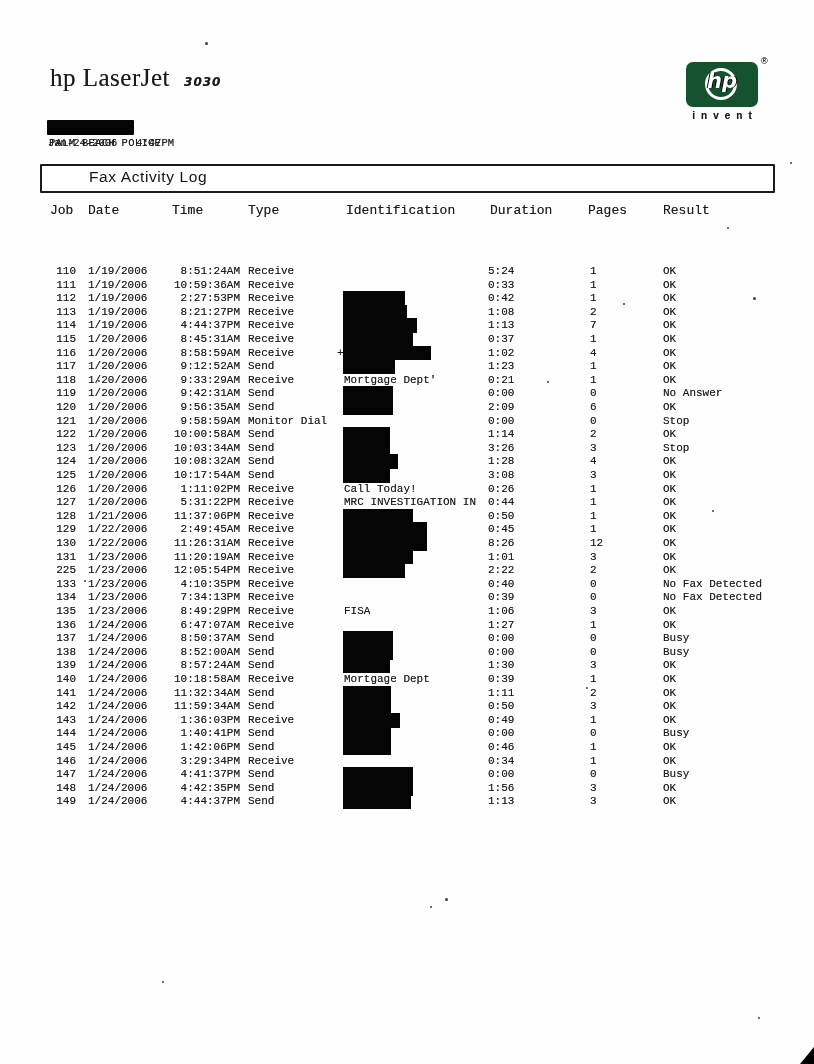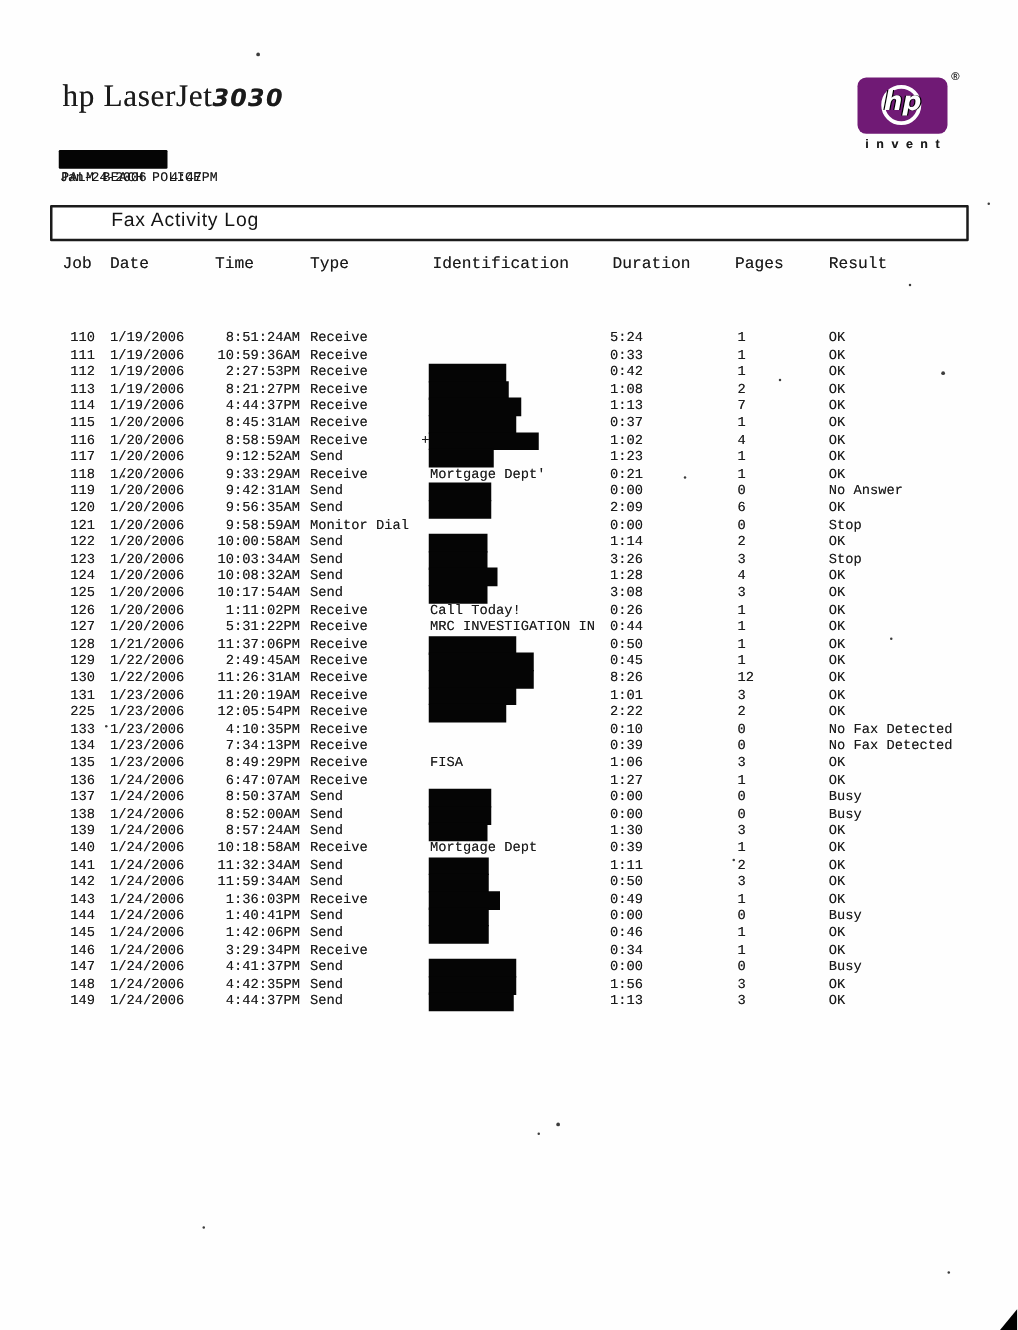--- a/index.html
+++ b/index.html
@@ -4,28 +4,28 @@
 <style>
   html,body { margin:0; padding:0; background:#ffffff; }
   .page {
     position:relative; width:814px; height:1064px; background:#fefefe;
     font-family:"Liberation Mono", monospace; color:#1a1a1a; overflow:hidden;
   }
   .ink { color:#1a1a1a; text-shadow:0 0 0.4px rgba(20,20,20,.55); }
 
   
   .brand { position:absolute; left:50px; top:64px; font-family:"Liberation Serif", serif; font-size:25px; letter-spacing:0.5px; }
-  .brand-model { font-family:"DejaVu Sans", sans-serif; font-style:italic; font-weight:bold; font-size:19px; letter-spacing:1px; margin-left:0; }
+  .brand-model { font-family:"DejaVu Sans", sans-serif; font-style:italic; font-weight:bold; font-size:12px; letter-spacing:1px; margin-left:14px; }
   .org-line { position:absolute; left:49px; top:105px; font-size:10.5px; letter-spacing:0.3px;margin-top:32px; }
   .hdr-redact { position:absolute; left:47px; top:120px; width:87px; height:15px; background:#050505; border-radius:1px; }
   .timestamp { position:absolute; left:48px; top:137px; font-size:10.5px; white-space:pre; }
 
   
   .logo { position:absolute; left:686px; top:60px; width:84px; height:62px; }
-  .logo-box { position:absolute; left:0; top:2px; width:72px; height:45px; background:#701a75; border-radius:7px; }
+  .logo-box { position:absolute; left:0; top:2px; width:72px; height:45px; background:#14532d; border-radius:7px; }
   .logo-ring { position:absolute; left:19px; top:6px; width:32px; height:32px; border:3px solid #fff; border-radius:50%; box-sizing:border-box; }
   .logo-hp { position:absolute; left:0; top:7px; width:72px; text-align:center; font-family:"DejaVu Sans", sans-serif;
              font-style:italic; font-weight:bold; font-size:21px; color:#fff; text-shadow:1px 0 0 #000, -1px 0 0 #000; }
   .logo-reg { position:absolute; left:75px; top:-4px; font-size:9px; font-family:"Liberation Sans", sans-serif; }
   .logo-tagline { position:absolute; left:0; top:50px; width:72px; text-align:center; font-family:"Liberation Sans", sans-serif;
                   font-weight:bold; font-size:10px; letter-spacing:6px; text-indent:6px; }
 
   
   .title-box { position:absolute; left:40px; top:164px; width:731px; height:25px; border:2px solid #1b1b1b; border-radius:1px; background:#fff; }
   .title-text { position:absolute; left:7px; top:2px; font-family:"Liberation Sans", sans-serif; font-size:15.5px; letter-spacing:0.6px; color:#141414;margin-left:40px; }
@@ -361,21 +361,21 @@
       <span class="c-result">OK</span>
     <div class="redact-block" style="left: 343px; width: 62px; background: rgb(5, 5, 5);"></div>
       </div>
       <div class="row ink" style="top: 549.8px;">
       <span class="c-job">133</span>
       <span class="c-date">1/23/2006</span>
       <span class="c-time">4:10:35PM</span>
       <span class="c-type">Receive</span>
       <span class="c-prefix"></span>
       <span class="c-ident"></span>
-      <span class="c-dur">0:10</span>
+      <span class="c-dur">0:40</span>
       <span class="c-pages">0</span>
       <span class="c-result">No Fax Detected</span>
     </div>
       <div class="row ink" style="top: 563.4px;">
       <span class="c-job">134</span>
       <span class="c-date">1/23/2006</span>
       <span class="c-time">7:34:13PM</span>
       <span class="c-type">Receive</span>
       <span class="c-prefix"></span>
       <span class="c-ident"></span>

